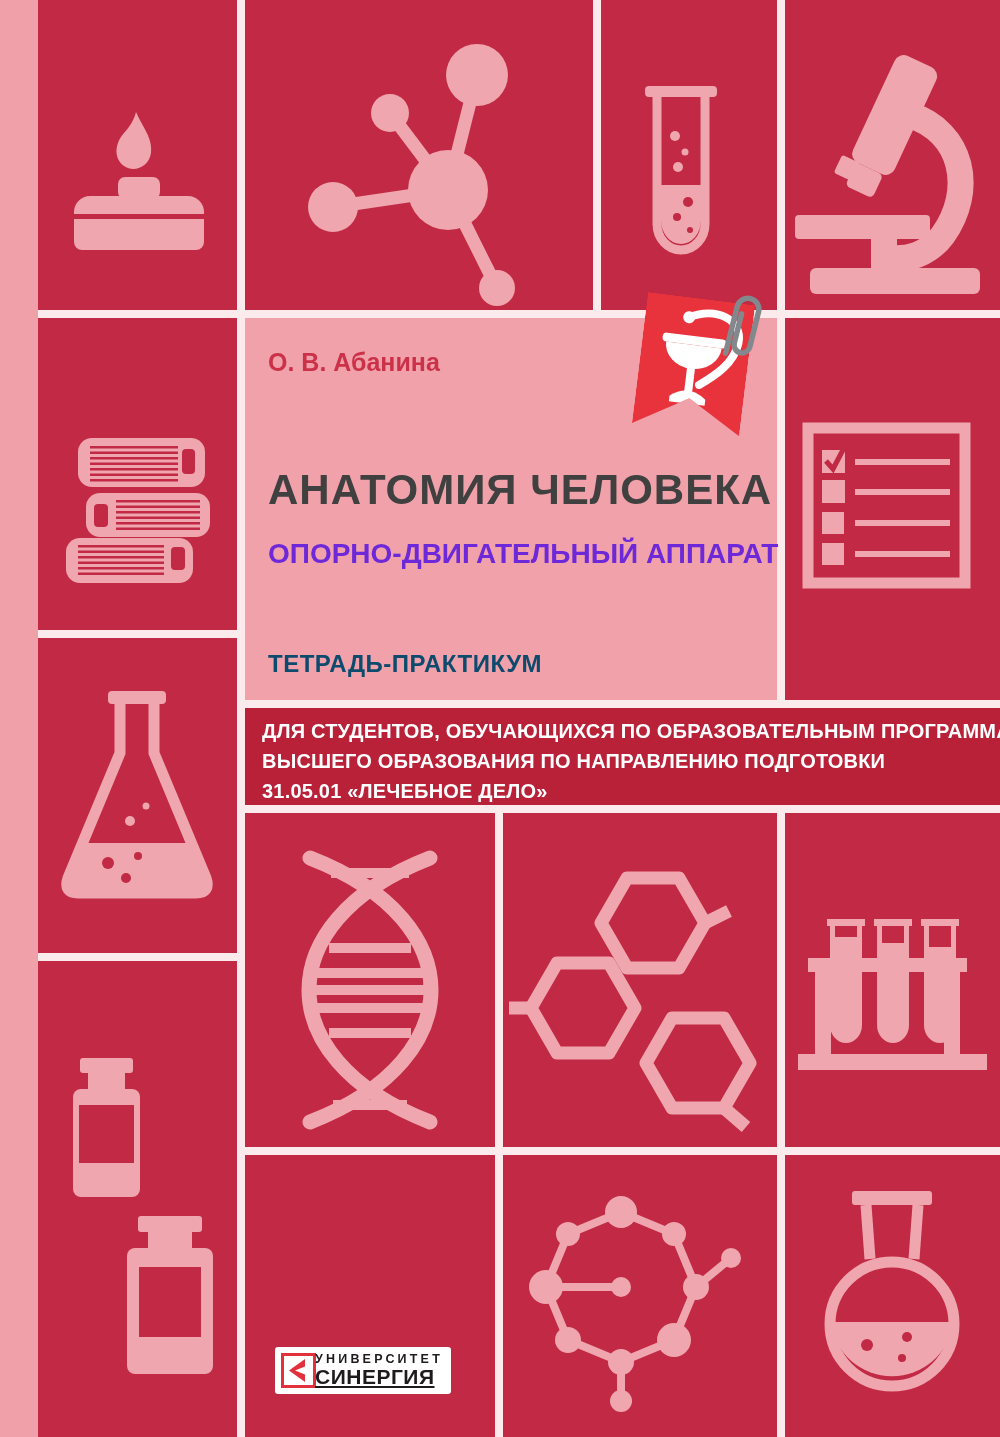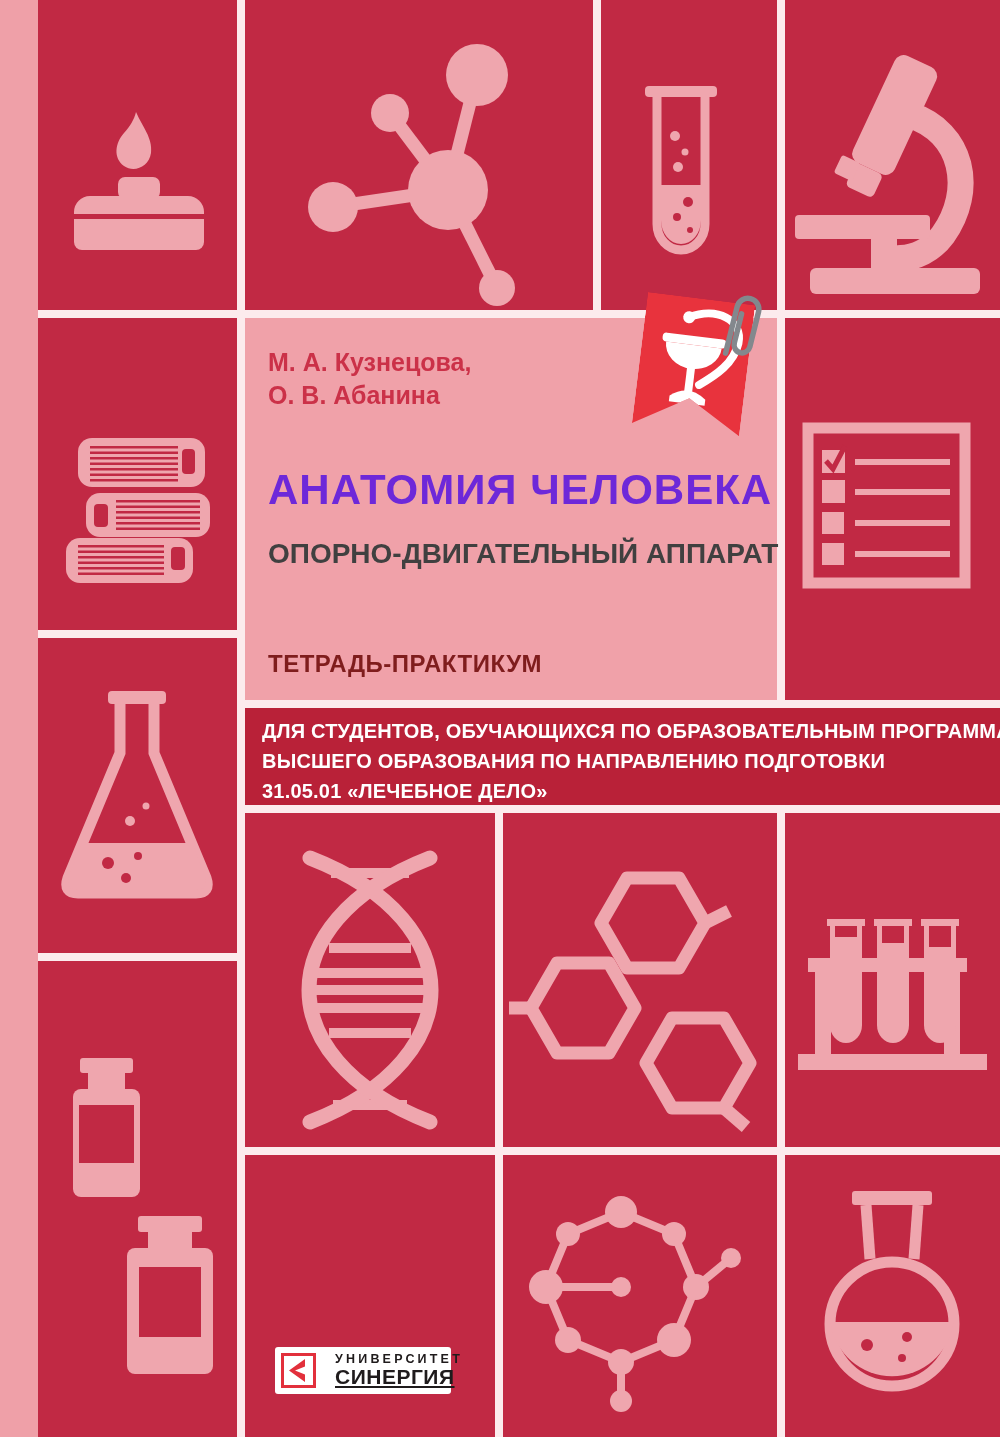--- a/index.html
+++ b/index.html
@@ -11,38 +11,38 @@
   }
   .pink-strip { position:absolute; left:0; top:0; width:38px; height:1437px; background:#efa0a8; }
   .tile { position:absolute; background:#c12944; }
   .tile svg { position:absolute; left:0; top:0; width:100%; height:100%; display:block; }
   .ink { fill:#efa6ae; }
   .ink-s { stroke:#efa6ae; fill:none; }
   .bg-dot { fill:#c12944; }
   .panel { position:absolute; left:245px; top:318px; width:532px; height:382px; background:#f0a1a9; }
   .band { position:absolute; left:245px; top:708px; width:755px; height:97px; background:#b92138; }
   .authors { position:absolute; left:23px; top:28px; color:#cb3148; font-weight:bold; font-size:25px; line-height:33px; }
-  .title { position:absolute; left:23px; top:148px; color:#6d28d9; font-weight:bold; font-size:42px; letter-spacing:1px; white-space:nowrap; }
-  .subtitle { position:absolute; left:23px; color:#404040; font-weight:bold; font-size:28px; white-space:nowrap; }
+  .title { position:absolute; left:23px; top:148px; color:#404040; font-weight:bold; font-size:42px; letter-spacing:1px; white-space:nowrap; }
+  .subtitle { position:absolute; left:23px; color:#6d28d9; font-weight:bold; font-size:28px; white-space:nowrap; }
   .sub1 { top:220px; } .sub2 { top:260px; }
-  .edition { position:absolute; left:23px; top:332px; color:#7f1d1d; font-weight:bold; font-size:24px; letter-spacing:0.5px; }
+  .edition { position:absolute; left:23px; top:332px; color:#0c4a6e; font-weight:bold; font-size:24px; letter-spacing:0.5px; }
   .band-text { position:absolute; left:17px; top:8px; color:#ffffff; font-weight:bold; font-size:20px; line-height:30px; letter-spacing:0.2px; white-space:nowrap; }
   .bookmark {
     position:absolute; left:648px; top:292px; width:108px; height:132px;
     background:#e8333d; transform:rotate(7deg); transform-origin:top left;
     clip-path:polygon(0 0,100% 0,100% 100%,50% 76%,0 100%);
   }
   .bookmark svg { position:absolute; left:0; top:0; width:108px; height:132px; }
   .paperclip { position:absolute; left:722px; top:293px; width:44px; height:80px; transform:rotate(14deg); }
   .logo-box {
     position:absolute; left:30px; top:192px; width:176px; height:47px;
     background:#ffffff; border-radius:3px;
   }
   .logo-mark { position:absolute; left:6px; top:6px; width:35px; height:35px; border:3px solid #e2303c; box-sizing:border-box; background:#ffffff; }
-  .logo-text { position:absolute; left:60px; top:5px; color:#1f1b1c; }
+  .logo-text { position:absolute; left:40px; top:5px; color:#1f1b1c; }
   .logo-line1 { font-weight:bold; font-size:12.5px; letter-spacing:3.2px; line-height:14px; }
   .logo-line2 { font-weight:bold; font-size:21px; letter-spacing:0.5px; line-height:22px;text-decoration:underline; }
 </style>
 </head>
 <body>
 
 <div class="cover">
 
   <div class="pink-strip"></div>
 
@@ -132,21 +132,20 @@
           <rect x="40" y="249" width="86" height="2.5"></rect>
             <rect x="40" y="254.5" width="86" height="2.5"></rect>
           <rect x="133" y="229" width="14" height="23" rx="4"></rect>
         </g>
       </g>
     </svg>
   </div>
 
   <div class="panel">
     <div class="authors">
-      <div>М. А. Кузнецова,</div>
       <div>О. В. Абанина</div>
     </div>
     <div class="title">АНАТОМИЯ ЧЕЛОВЕКА</div>
     <div class="subtitle sub1">ОПОРНО-ДВИГАТЕЛЬНЫЙ АППАРАТ</div>
     <div class="edition">ТЕТРАДЬ-ПРАКТИКУМ</div>
   </div>
 
   <div class="tile" style="left:785px;top:318px;width:215px;height:382px">
     <svg viewBox="0 0 215 382">
       <rect class="ink-s" stroke-width="11" x="23" y="110" width="157" height="155"></rect>

